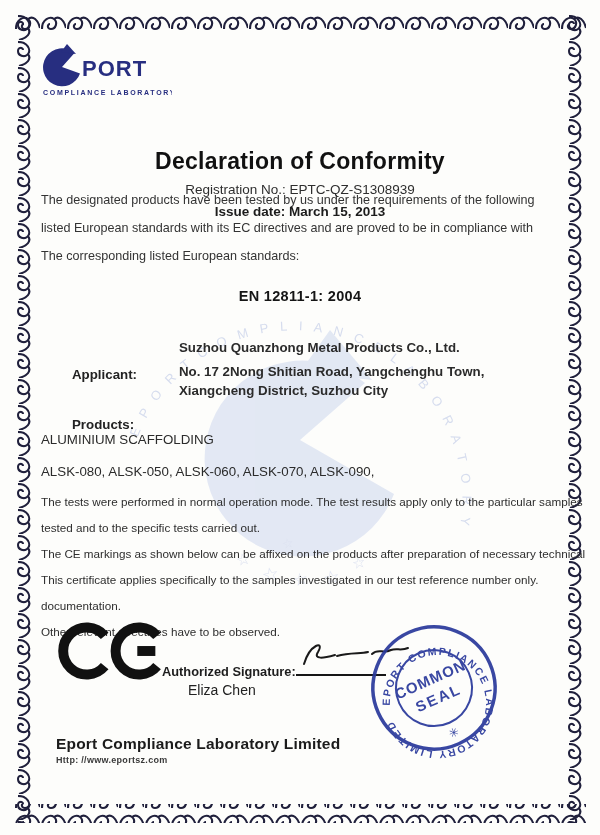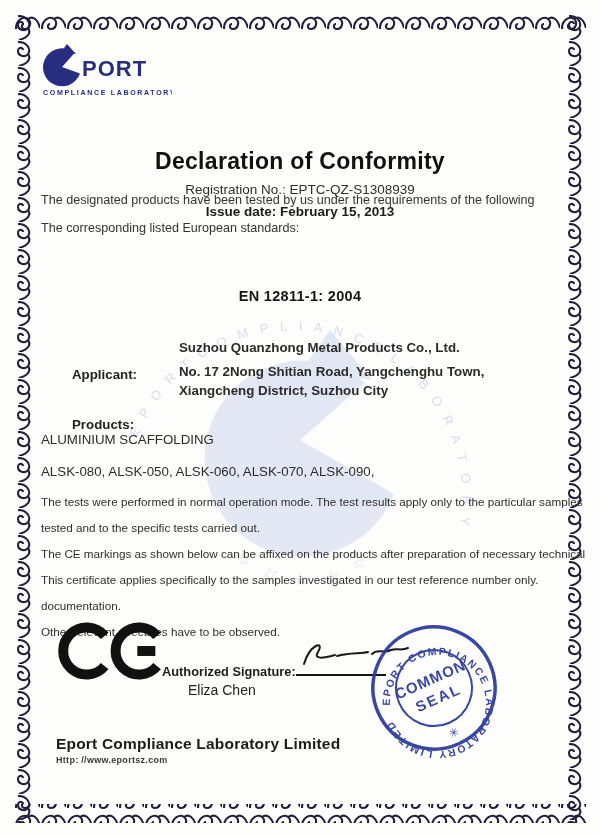--- a/index.html
+++ b/index.html
@@ -97,25 +97,26 @@
         <path d="M34.5,11 A19,19 0 1 0 40,31.5 L22,25 Z" fill="#272e80"></path>
         <path d="M27,2 L36,12 L21,10 Z" fill="#272e80"></path>
         <text x="42" y="34" font-family="Liberation Sans, sans-serif" font-size="22" font-weight="bold" letter-spacing="1" fill="#272e80">PORT</text>
         <text x="3" y="53" font-family="Liberation Sans, sans-serif" font-size="7" font-weight="bold" letter-spacing="1.7" fill="#272e80">COMPLIANCE LABORATORY</text>
       </svg>
     </div>
 
     <div class="title-block">
       <h1 class="doc-title">Declaration of Conformity</h1>
       <div class="reg-line">Registration No.: EPTC-QZ-S1308939</div>
-      <div class="issue-line">Issue date: February 15, 2013</div>
+      <div class="issue-line">Issue date: March 15, 2013</div>
     </div>
 
     <div class="intro">
       <div>The designated products have been tested by us under the requirements of the following</div>
+      <div>listed European standards with its EC directives and are proved to be in compliance with</div>
       <div>The corresponding listed European standards:</div>
     </div>
 
     <div class="standard">EN 12811-1: 2004</div>
 
     <div class="details">
       <div class="drow">
         <div class="dlabel" style="padding-top:27px;">Applicant:</div>
         <div class="dvalue">
           <div class="company-line">Suzhou Quanzhong Metal Products Co., Ltd.</div>

